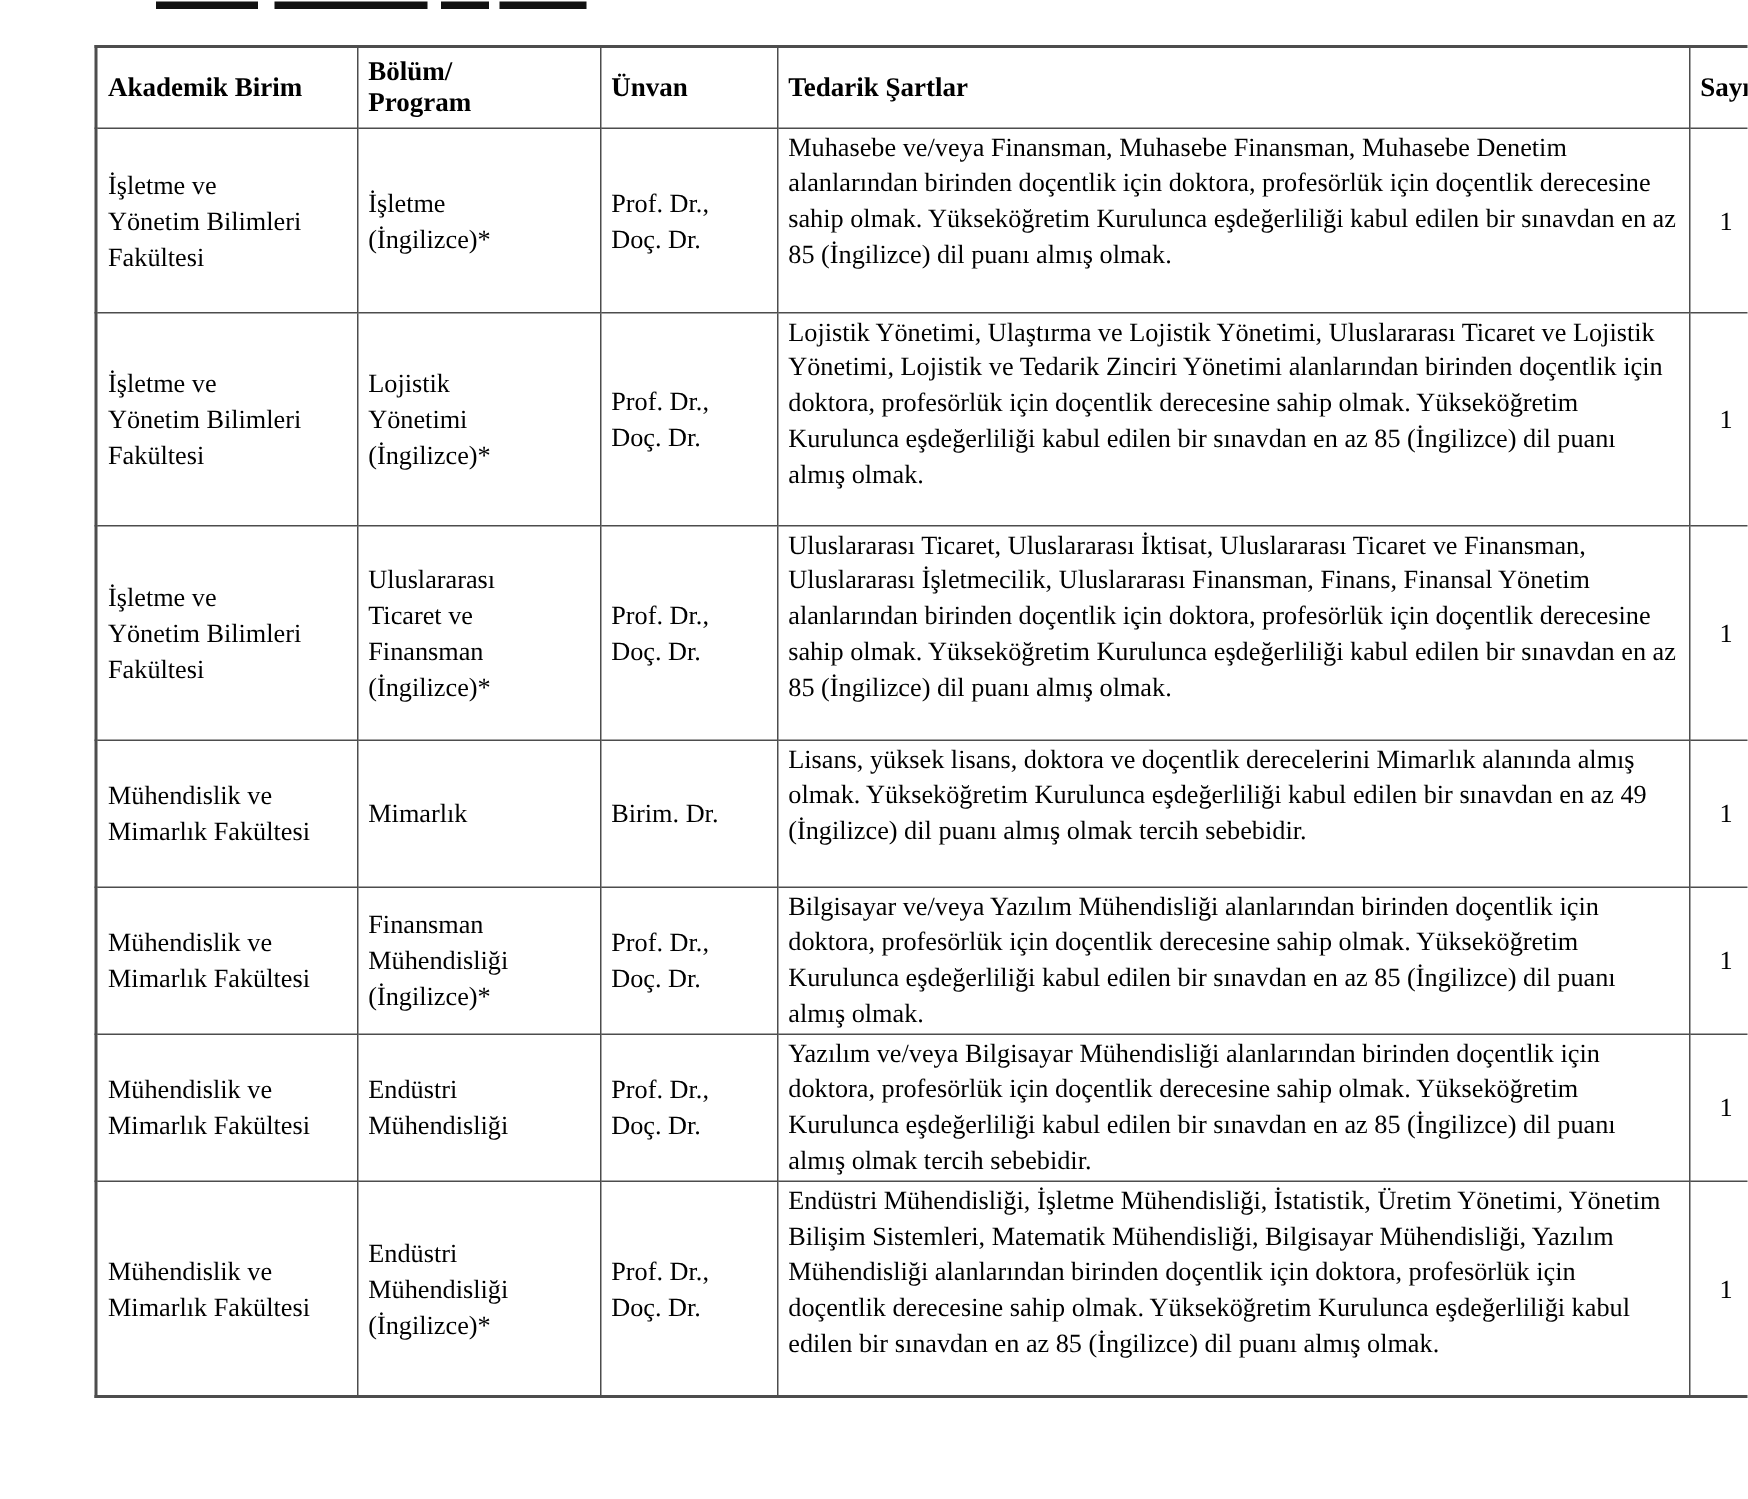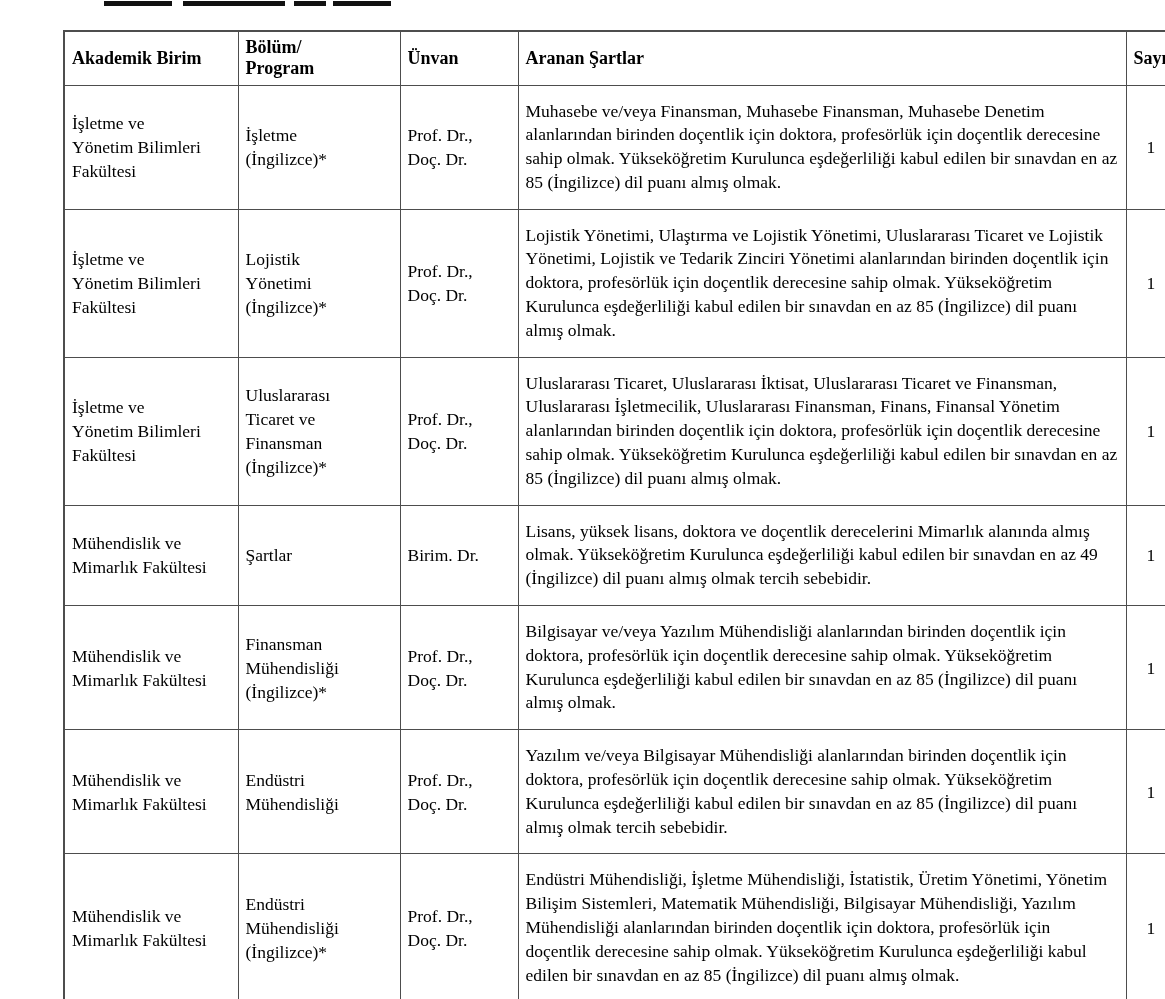--- a/index.html
+++ b/index.html
@@ -34,21 +34,21 @@
     font-size:18px; font-weight:bold; text-align:left;
     padding:4px 7px; vertical-align:middle; color:#000;
   }
   .vacancy td {
     font-size:17.5px; line-height:24px; color:#000;
   }
   td.c-birim, td.c-bolum, td.c-unvan {
     vertical-align:middle; padding:2px 7px; white-space:pre-line;
   }
   td.c-sartlar {
-    vertical-align:top; padding:14px 7px; line-height:23.8px;
+    vertical-align:top; padding:1px 7px; line-height:23.8px;
   }
   td.c-sayi {
     text-align:center; vertical-align:middle; padding:0;
   }
   .bolum-head-line1 { display:flex; justify-content:flex-start; }
 </style>
 </head>
 <body>
 
 <div class="top-fragment">
@@ -69,21 +69,21 @@
       <th>
         <div class="bolum-head-line1">
           <span>Bölüm</span>
           <span>/</span>
         </div>
         <div>
           <span>Program</span>
         </div>
       </th>
       <th>Ünvan</th>
-      <th>Aranan Şartlar</th>
+      <th>Tedarik Şartlar</th>
       <th>Sayı</th>
     </tr>
   </thead>
   <tbody>
     <tr style="height:123px">
       <td class="c-birim">İşletme ve
 Yönetim Bilimleri
 Fakültesi</td>
       <td class="c-bolum">İşletme
 (İngilizce)*</td>
@@ -113,21 +113,21 @@
 Finansman
 (İngilizce)*</td>
       <td class="c-unvan">Prof. Dr.,
 Doç. Dr.</td>
       <td class="c-sartlar">Uluslararası Ticaret, Uluslararası İktisat, Uluslararası Ticaret ve Finansman, Uluslararası İşletmecilik, Uluslararası Finansman, Finans, Finansal Yönetim alanlarından birinden doçentlik için doktora, profesörlük için doçentlik derecesine sahip olmak. Yükseköğretim Kurulunca eşdeğerliliği kabul edilen bir sınavdan en az 85 (İngilizce) dil puanı almış olmak.</td>
       <td class="c-sayi">1</td>
     </tr>
     <tr style="height:98px">
       <td class="c-birim">Mühendislik ve
 Mimarlık Fakültesi</td>
-      <td class="c-bolum">Şartlar</td>
+      <td class="c-bolum">Mimarlık</td>
       <td class="c-unvan">Birim. Dr.</td>
       <td class="c-sartlar">Lisans, yüksek lisans, doktora ve doçentlik derecelerini Mimarlık alanında almış olmak. Yükseköğretim Kurulunca eşdeğerliliği kabul edilen bir sınavdan en az 49 (İngilizce) dil puanı almış olmak tercih sebebidir.</td>
       <td class="c-sayi">1</td>
     </tr>
     <tr style="height:98px">
       <td class="c-birim">Mühendislik ve
 Mimarlık Fakültesi</td>
       <td class="c-bolum">Finansman
 Mühendisliği
 (İngilizce)*</td>

